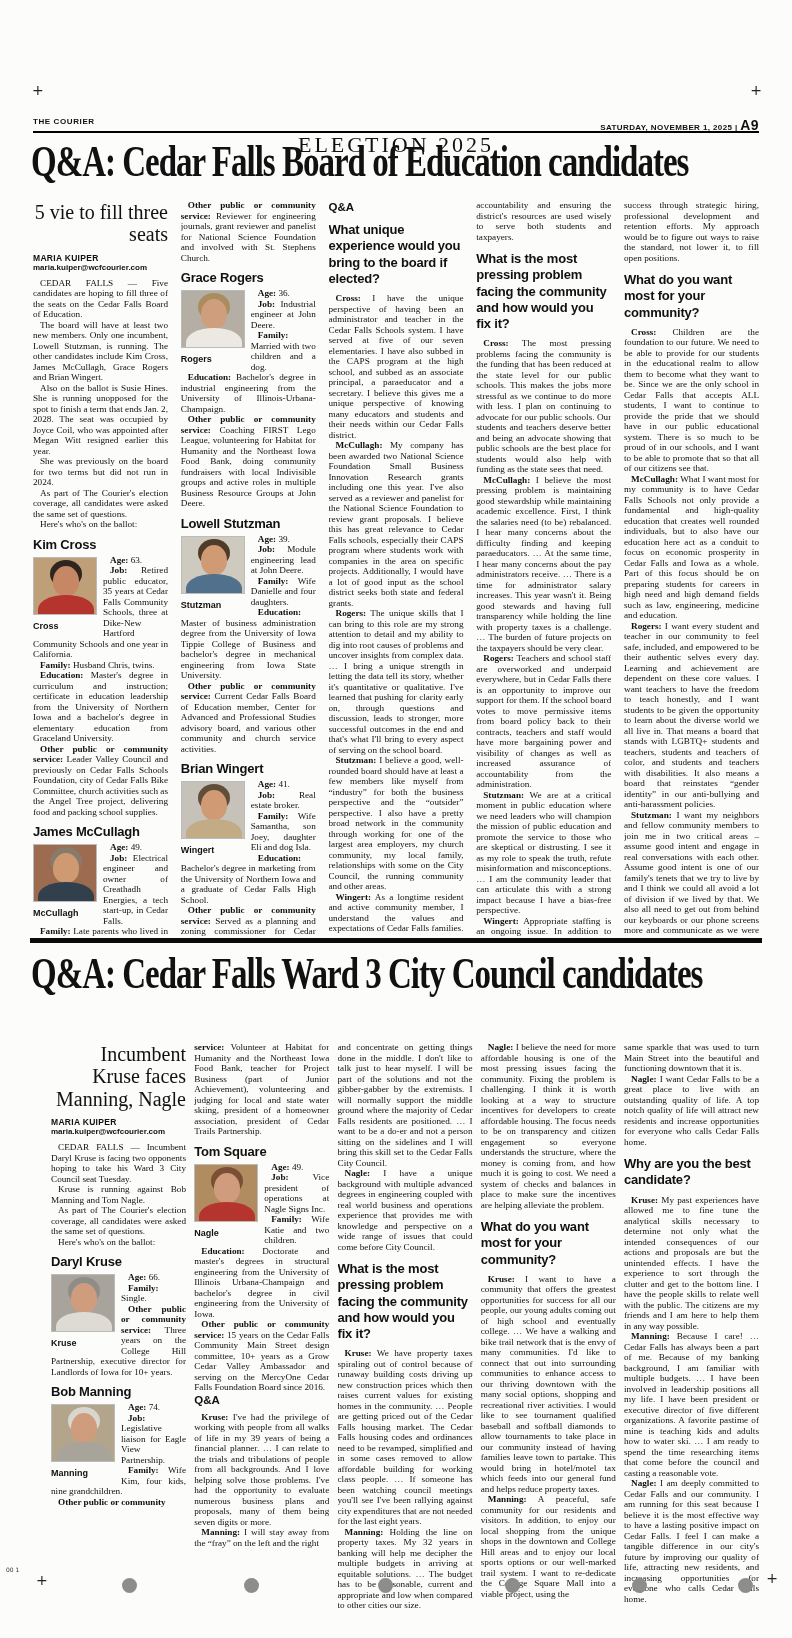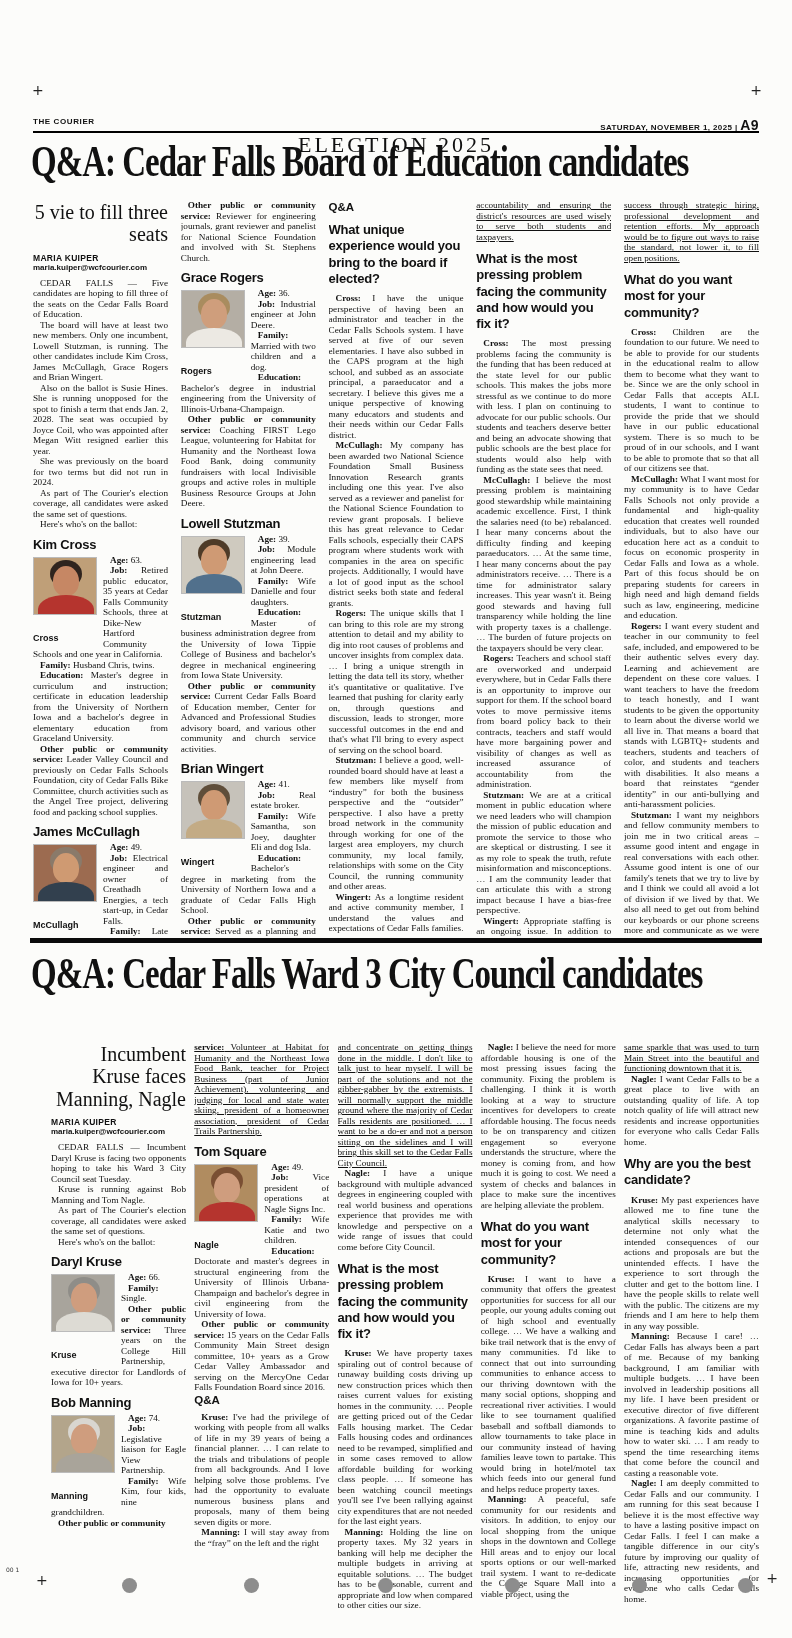--- a/index.html
+++ b/index.html
@@ -23,31 +23,31 @@
   .divider{position:absolute;left:30px;right:30px;top:938px;height:5px;background:#0b0b0b;}
   .cols{position:absolute;left:33px;right:33px;display:flex;justify-content:space-between;}
   .cols1{top:200px;height:736px;}
   .cols2{top:1042px;height:580px;margin-left:18px;}
   .col{flex:0 0 135px;width:135px;overflow:hidden;}
   .subhead{font:20px/1.12 "Liberation Serif",serif;margin:1px 0 7px;text-align:right;}
   .byline{margin:0 0 6px;}
   .byline-name{font:bold 8.5px "Liberation Sans",sans-serif;letter-spacing:.3px;}
   .byline-email{font:bold 8px "Liberation Sans",sans-serif;}
   .p{margin:0;font-size:9.2px;line-height:10.5px;text-align:justify;text-indent:7px;}
-  .p.noindent{text-indent:0;text-decoration:underline;}
+  .p.noindent{text-indent:0;}
   .p .lead{font-weight:bold;}
   .name-h{clear:both;font:bold 13px "Liberation Sans",sans-serif;margin:7px 0 3px;letter-spacing:-.2px;}
   .qa-h{clear:both;font:bold 11.5px "Liberation Sans",sans-serif;margin:1px 0 6px;}
   .q-h{clear:both;font:bold 13px/1.25 "Liberation Sans",sans-serif;margin:9px 0 6px;letter-spacing:-.2px;}
   .photo-wrap{float:left;width:64px;margin:2px 6px 1px 0;}
   .photo{width:64px;height:58px;position:relative;overflow:hidden;border:1px solid #bbb;box-sizing:border-box;}
   .ph-hair{position:absolute;left:16px;top:2px;width:32px;height:28px;border-radius:50%;}
   .ph-face{position:absolute;left:19px;top:8px;width:26px;height:30px;border-radius:50% 50% 46% 46%;}
   .ph-torso{position:absolute;left:4px;bottom:-9px;width:56px;height:28px;border-radius:50% 50% 0 0;}
-  .caption{font:bold 9px "Liberation Sans",sans-serif;padding-top:18px;}
+  .caption{font:bold 9px "Liberation Sans",sans-serif;padding-top:6px;}
   .press-dot{position:absolute;top:1578px;width:15px;height:15px;border-radius:50%;background:#8d8d8d;}
   .mark-col{position:absolute;left:6px;top:1566px;font:6px "DejaVu Sans",sans-serif;color:#333;line-height:7px;}
 </style>
 </head>
 <body>
 
 <div>
 
   <div class="regmark" style="left:32px;top:82px;">+</div>
   <div class="regmark" style="right:30px;top:82px;">+</div>

